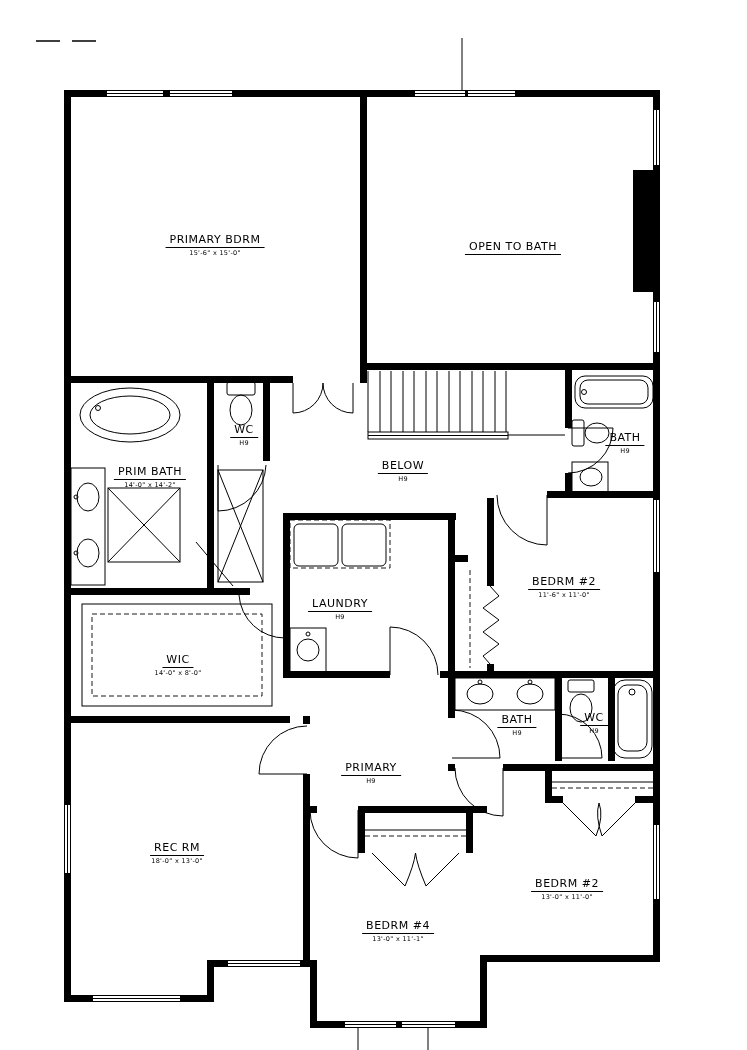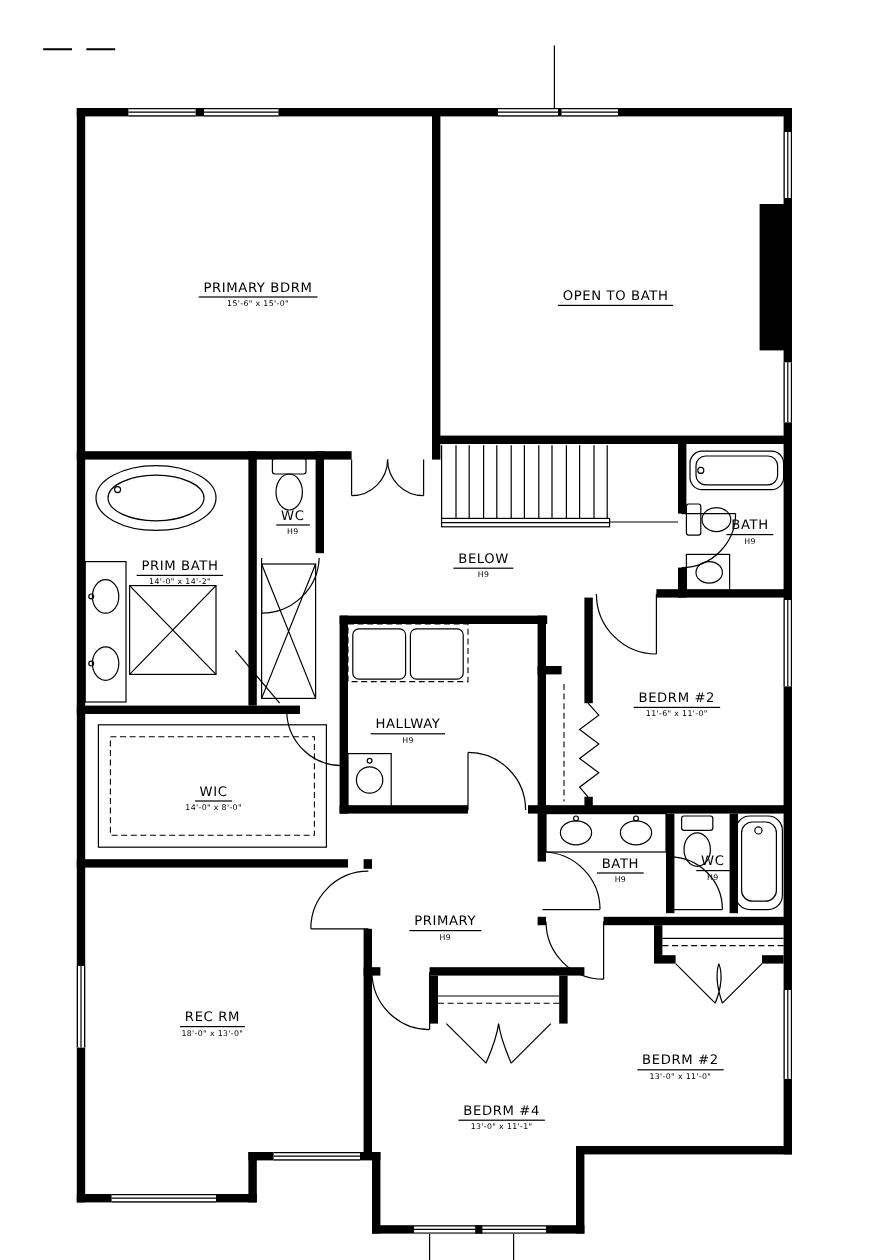--- a/index.html
+++ b/index.html
@@ -275,21 +275,21 @@
 </div>
 <div class="room-label" style="left:625px;top:396px">
   <div class="name">BATH</div>
   <div class="sub">H9</div>
 </div>
 <div class="room-label" style="left:564px;top:540px">
   <div class="name">BEDRM #2</div>
   <div class="sub">11'-6" x 11'-0"</div>
 </div>
 <div class="room-label" style="left:340px;top:562px">
-  <div class="name">HALLWAY</div>
+  <div class="name">LAUNDRY</div>
   <div class="sub">H9</div>
 </div>
 <div class="room-label" style="left:178px;top:618px">
   <div class="name">WIC</div>
   <div class="sub">14'-0" x 8'-0"</div>
 </div>
 <div class="room-label" style="left:517px;top:678px">
   <div class="name">BATH</div>
   <div class="sub">H9</div>
 </div>
@@ -298,21 +298,21 @@
   <div class="sub">H9</div>
 </div>
 <div class="room-label" style="left:371px;top:726px">
   <div class="name">PRIMARY</div>
   <div class="sub">H9</div>
 </div>
 <div class="room-label" style="left:177px;top:806px">
   <div class="name">REC RM</div>
   <div class="sub">18'-0" x 13'-0"</div>
 </div>
-<div class="room-label" style="left:418px;top:884px">
+<div class="room-label" style="left:398px;top:884px">
   <div class="name">BEDRM #4</div>
   <div class="sub">13'-0" x 11'-1"</div>
 </div>
 <div class="room-label" style="left:567px;top:842px">
   <div class="name">BEDRM #2</div>
   <div class="sub">13'-0" x 11'-0"</div>
 </div>
 
 </div>
 

